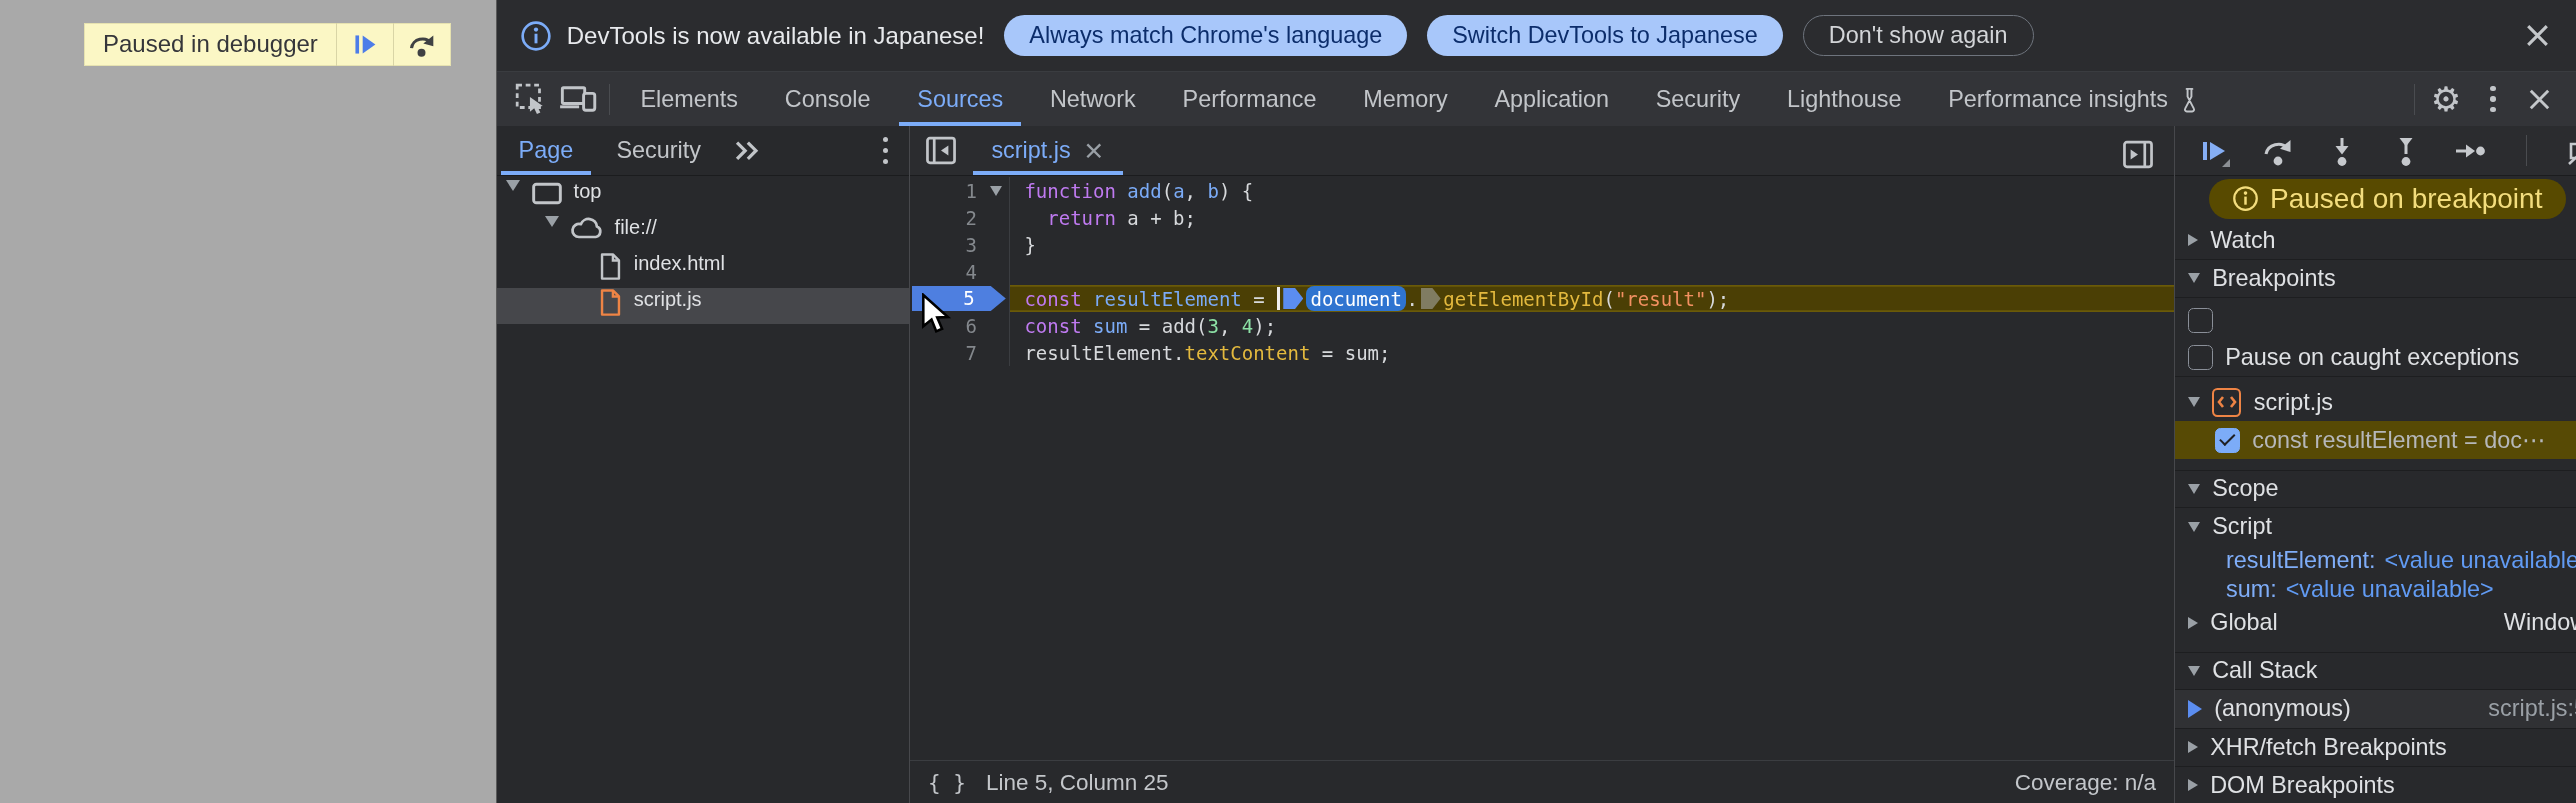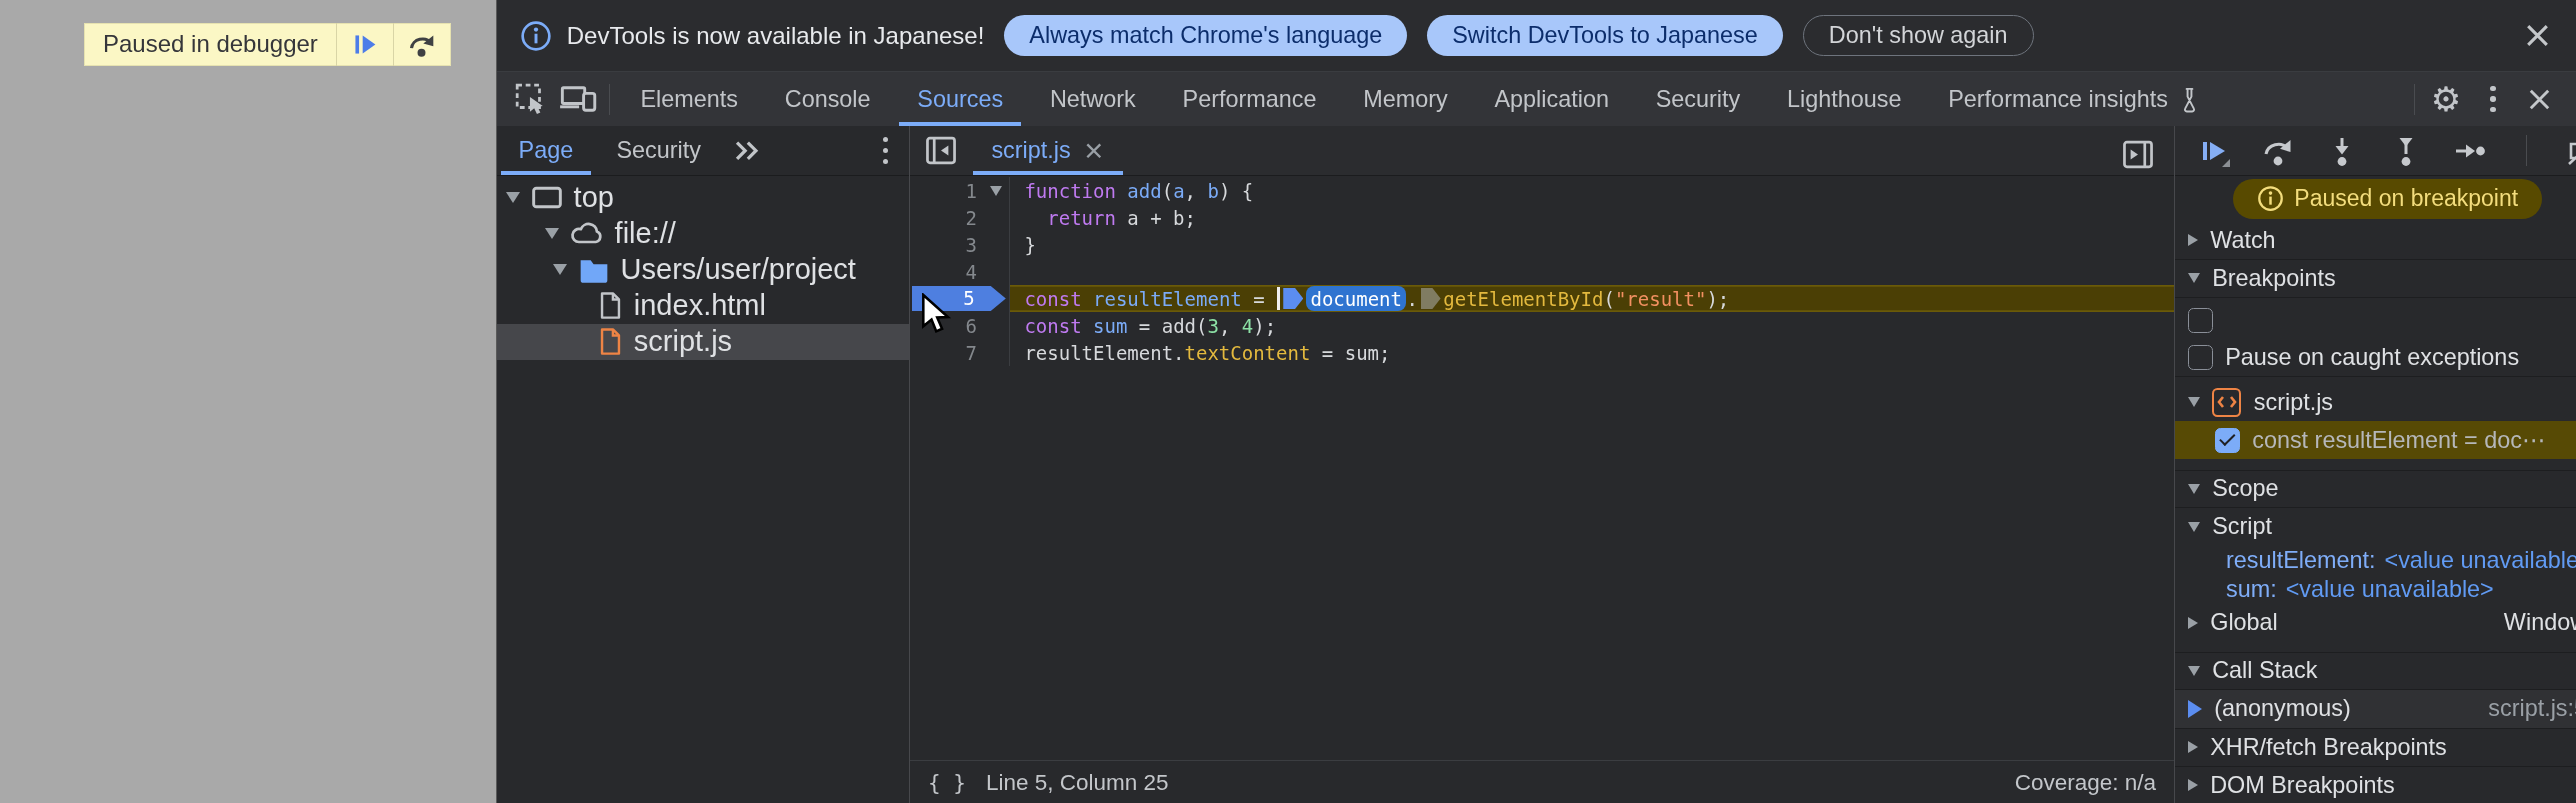--- a/index.html
+++ b/index.html
@@ -39,21 +39,21 @@
   
   .dt-body { position:absolute; top:126px; left:0; right:0; bottom:0; display:flex; }
 
   
   .nav { width:413px; flex:none; border-right:0.9px solid #47484c; display:flex; flex-direction:column; background:#28292c; }
   .nav-tabbar { height:50px; flex:none; display:flex; align-items:center; border-bottom:0.9px solid #1b1c1e; }
   .nav-tab { height:100%; display:flex; align-items:center; padding:0 21.6px; font-size:23.4px; color:#c2c5c9; position:relative; cursor:pointer; }
   .nav-tab.selected { color:#7cacf8; }
   .nav-tab.selected::after { content:""; position:absolute; left:3.6px; right:3.6px; bottom:0; height:3.6px; background:#7cacf8; }
   .tree { padding-top:3.6px; }
-  .tree-row { height:36px; display:flex; align-items:center; gap:10.8px; font-size:29px; color:#dfe1e4; cursor:pointer; }
+  .tree-row { height:36px; display:flex; gap:10.8px; font-size:20px; color:#dfe1e4; cursor:pointer; }
   .tree-row.selected { background:#46474b; }
 
   .tri { width:0; height:0; flex:none; }
   .tri-d { border-top:11.7px solid #9aa0a6; border-left:7.2px solid transparent; border-right:7.2px solid transparent; }
   .tri-r { border-left:11.7px solid #9aa0a6; border-top:7.2px solid transparent; border-bottom:7.2px solid transparent; }
 
   
   .editor { width:1265px; flex:none; position:relative; background:#28292c; border-right:0.9px solid #47484c; }
   .ed-tabbar { height:50px; display:flex; align-items:center; background:#2b2c2f; border-bottom:0.9px solid #1b1c1e; padding-left:7.2px; position:relative; }
   .ed-tab { height:100%; display:flex; align-items:center; gap:12.6px; padding:0 20px; margin-left:7.2px; position:relative; cursor:pointer; }
@@ -81,21 +81,21 @@
   .status { position:absolute; left:0; right:0; bottom:0; height:44px; border-top:0.9px solid #3b3d41;
     display:flex; align-items:center; padding:0 18px; font-size:22.5px; color:#c3c6ca; background:#28292c; }
   .status .pp { font-family:"DejaVu Sans Mono", monospace; font-size:21px; margin-right:20px; color:#c3c6ca; }
   .status .cov { margin-left:auto; }
 
   
   .debug { flex:1; display:flex; flex-direction:column; background:#28292c; }
   .dbg-toolbar { height:50px; flex:none; display:flex; align-items:center; padding-left:23.4px; gap:32px; background:#2b2c2f; border-bottom:0.9px solid #1b1c1e; }
   .dbg-toolbar button { background:none; border:none; display:flex; cursor:pointer; }
   .pill-wrap { height:56px; display:flex; align-items:center; justify-content:center; }
-  .paused-pill { height:40px; border-radius:20px; background:#584a00; color:#f3dd7d; font-size:23px; padding:0 23.4px; display:flex; align-items:center; gap:10.8px; }
+  .paused-pill { height:40px; border-radius:20px; background:#584a00; color:#f3dd7d; font-size:28px; padding:0 23.4px; display:flex; align-items:center; gap:10.8px; }
   .dbg-row { min-height:38px; display:flex; align-items:center; gap:12.6px; padding:0 12.6px; font-size:23.4px; color:#dfe1e4; cursor:pointer; }
   .dbg-row .tri-d { border-top:10.8px solid #9aa0a6; border-left:6.3px solid transparent; border-right:6.3px solid transparent; }
   .dbg-row .tri-r { border-left:10.8px solid #9aa0a6; border-top:6.3px solid transparent; border-bottom:6.3px solid transparent; }
   .hdr-b { border-bottom:1.8px solid #1d1e20; }
   .hdr-t { border-top:1.8px solid #1d1e20; }
   .chk-row { height:34px; }
   .checkbox { width:25px; height:25px; border:1.8px solid #8a8f98; border-radius:5.4px; flex:none; position:relative; }
   .checkbox.checked { background:#7cacf8; border-color:#7cacf8; }
   .checkbox.checked::after { content:""; position:absolute; left:4.5px; top:5.4px; width:12.6px; height:6.3px;
     border-left:2.7px solid #1f2023; border-bottom:2.7px solid #1f2023; transform:rotate(-45deg); }
@@ -253,27 +253,20 @@
             </svg>
             <span>top</span>
           </div>
           <div class="tree-row" style="padding-left:48px">
             <span class="tri tri-d"></span>
             <svg width="34" height="25" viewBox="0 0 26 17">
               <path d="M7 15 a5 5 0 1 1 1.3-9.8 A6.4 6.4 0 0 1 20.6 7 a4.2 4.2 0 0 1 -.9 8 Z" fill="none" stroke="#c2c5c9" stroke-width="2.1" stroke-linejoin="round"></path>
             </svg>
             <span>file://</span>
           </div>
-          <div class="tree-row" style="padding-left:56px">
-            <span class="tri tri-d"></span>
-            <svg width="32" height="27" viewBox="0 0 24 20">
-              <path d="M2 3 h7.5 l2.2 3 H22 v12 a2 2 0 0 1 -2 2 H4 a2 2 0 0 1 -2 -2 Z" fill="#71a7f8"></path>
-            </svg>
-            <span>Users/user/project</span>
-          </div>
           <div class="tree-row" style="padding-left:101px">
             <svg width="25" height="29" viewBox="0 0 20 24">
               <path d="M3 2 h9 l5 5 v15 H3 Z" fill="none" stroke="#c2c5c9" stroke-width="2" stroke-linejoin="round"></path>
               <path d="M12 2 v5 h5" fill="none" stroke="#c2c5c9" stroke-width="2"></path>
             </svg>
             <span>index.html</span>
           </div>
           <div class="tree-row selected" style="padding-left:101px">
             <svg width="25" height="29" viewBox="0 0 20 24">
               <path d="M3 2 h9 l5 5 v15 H3 Z" fill="none" stroke="#ee8445" stroke-width="2" stroke-linejoin="round"></path>

